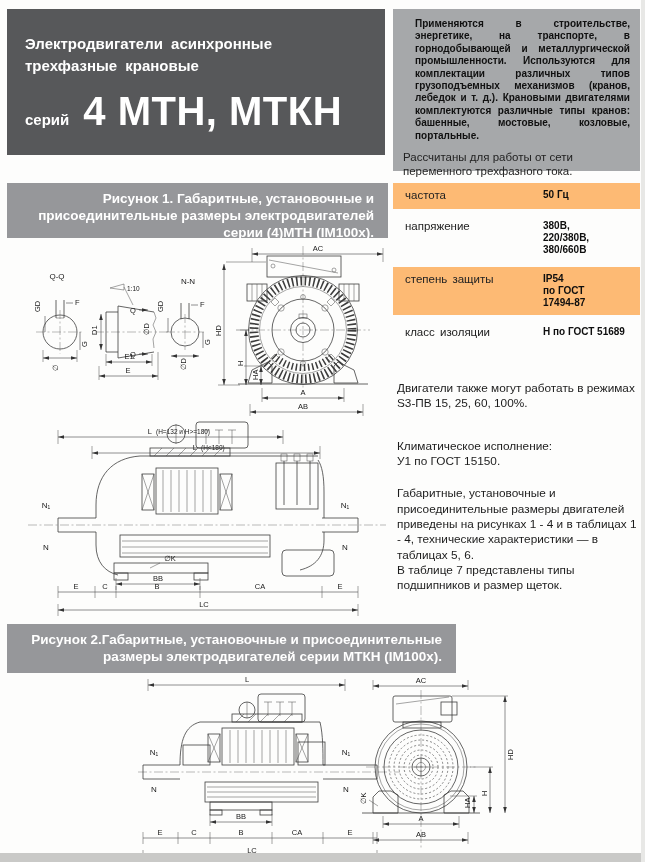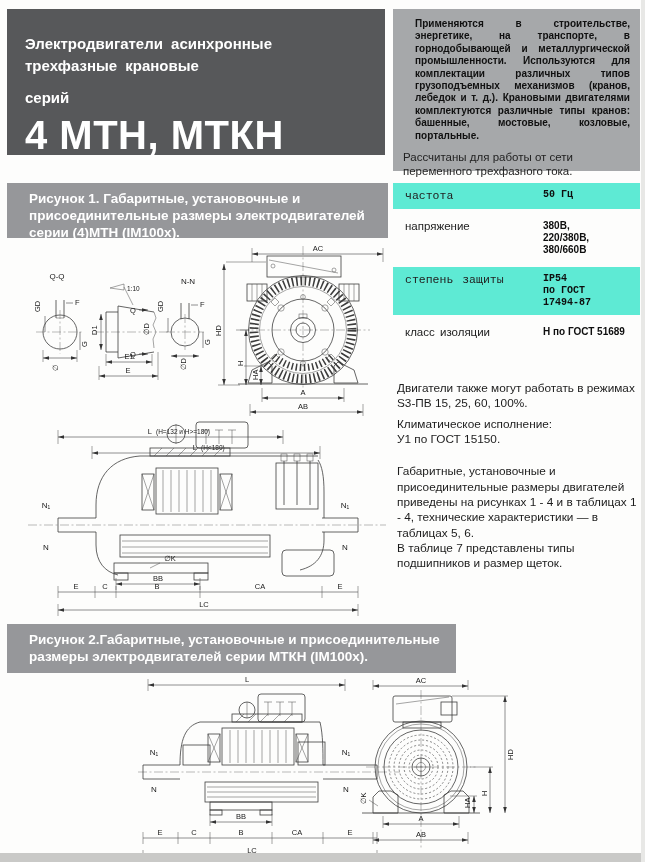--- a/index.html
+++ b/index.html
@@ -2,37 +2,37 @@
 <html><head>
 <meta charset="utf-8">
 <style>
   html,body{margin:0;padding:0;background:#ffffff;}
   .page{position:relative;width:645px;height:862px;background:#fdfdfc;
         font-family:"Liberation Sans",sans-serif;overflow:hidden;}
   
   .hdr{position:absolute;left:7px;top:9px;width:378px;height:146px;background:#57585a;
        color:#fff;box-sizing:border-box;padding:24px 10px 0 18px;}
   .hdr .t1{font-weight:bold;font-size:15px;line-height:1.45;word-spacing:4px;}
-  .series{display:flex;align-items:baseline;gap:7px;margin-top:12px;flex-direction:column;}
+  .series{display:flex;align-items:baseline;gap:14px;margin-top:12px;}
   .series .pre{font-weight:bold;font-size:15px;}
   .series .big{font-weight:bold;font-size:40px;letter-spacing:.5px;white-space:nowrap;}
   
   .intro{position:absolute;left:393px;top:9px;width:247px;height:162px;background:#a6a8aa;
          box-sizing:border-box;padding:9px 10px;}
   .intro .p1{font-weight:bold;font-size:10px;line-height:1.24;color:#101010;text-align:justify;margin-left:12px;}
   .intro .p2{font-size:11.5px;line-height:1.24;color:#222;margin-top:8px;}
   
   .cap{position:absolute;background:#96979a;color:#fff;font-weight:bold;font-size:13.5px;
-       line-height:1.26;box-sizing:border-box;padding:7px 14px 0 22px;}
+       line-height:1.26;box-sizing:border-box;padding:7px 14px 0 22px;text-align:right;}
   .cap1{left:7px;top:183px;width:381px;height:55px;}
   .cap2{left:7px;top:624px;width:449px;height:49px;}
   
   .specs{position:absolute;left:393px;top:183px;width:247px;}
   .srow{display:flex;padding:6px 6px 6px 12px;margin-bottom:5px;box-sizing:border-box;line-height:1.2;}
-  .srow.shaded{background:#5eead4;font-family:Liberation Mono, monospace;}
+  .srow.shaded{background:#fdba74;}
   .srow .lbl{width:138px;flex:none;font-size:11.5px;color:#222;word-spacing:2px;}
   .srow .val{flex:1;font-size:10px;font-weight:bold;color:#0e0e0e;white-space:pre-line;}
   
   .notes{position:absolute;left:397px;top:381px;width:241px;font-size:11.8px;
          line-height:1.3;color:#1c1c1c;}
   .notes .np{margin:0 0 14px 0;white-space:pre-line;}
   
   .fig{position:absolute;}
   .fig1{left:0;top:240px;}
   .fig2{left:0;top:676px;}
@@ -93,21 +93,21 @@
 по ГОСТ
 17494-87</span>
     </div>
     <div class="srow">
       <span class="lbl">класс изоляции</span>
       <span class="val">Н по ГОСТ 51689</span>
     </div>
   </div>
 
   <div class="notes">
-    <p class="np" style="margin-bottom:5px;">Двигатели также могут работать в режимах S3-ПВ 15, 25, 60, 100%.</p>
+    <p class="np" style="margin-bottom:27px;">Двигатели также могут работать в режимах S3-ПВ 15, 25, 60, 100%.</p>
     <p class="np" style="margin-bottom:17px;">Климатическое исполнение:
 У1 по ГОСТ 15150.</p>
     <p class="np">Габаритные, установочные и присоединительные размеры двигателей приведены на рисунках 1 - 4 и в таблицах 1 - 4, технические характеристики — в таблицах 5, 6.
 В таблице 7 представлены типы подшипников и размер щеток.</p>
   </div>
 
   <svg class="fig fig1" width="390" height="384" viewBox="0 240 390 384" xmlns="http://www.w3.org/2000/svg">
     <defs>
       <path id="aL" d="M0,0 L6,-1.8 L6,1.8 Z"></path>
       <path id="aR" d="M0,0 L-6,-1.8 L-6,1.8 Z"></path>

